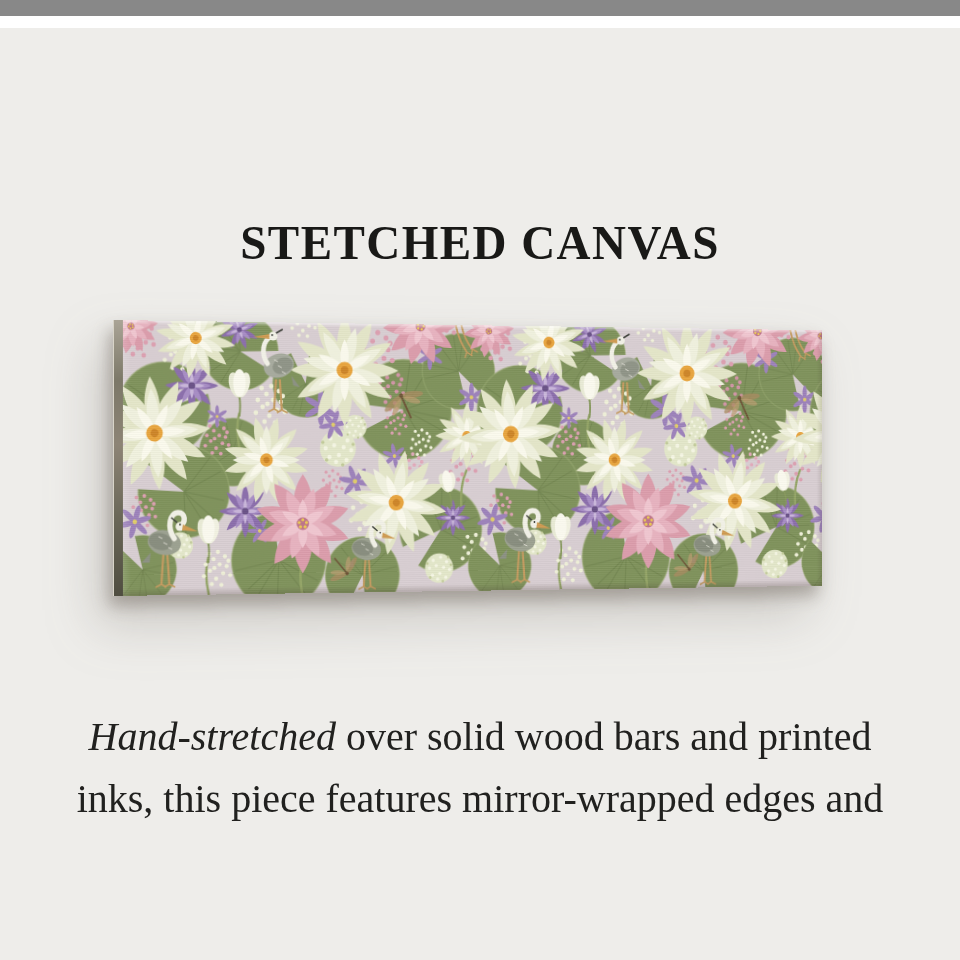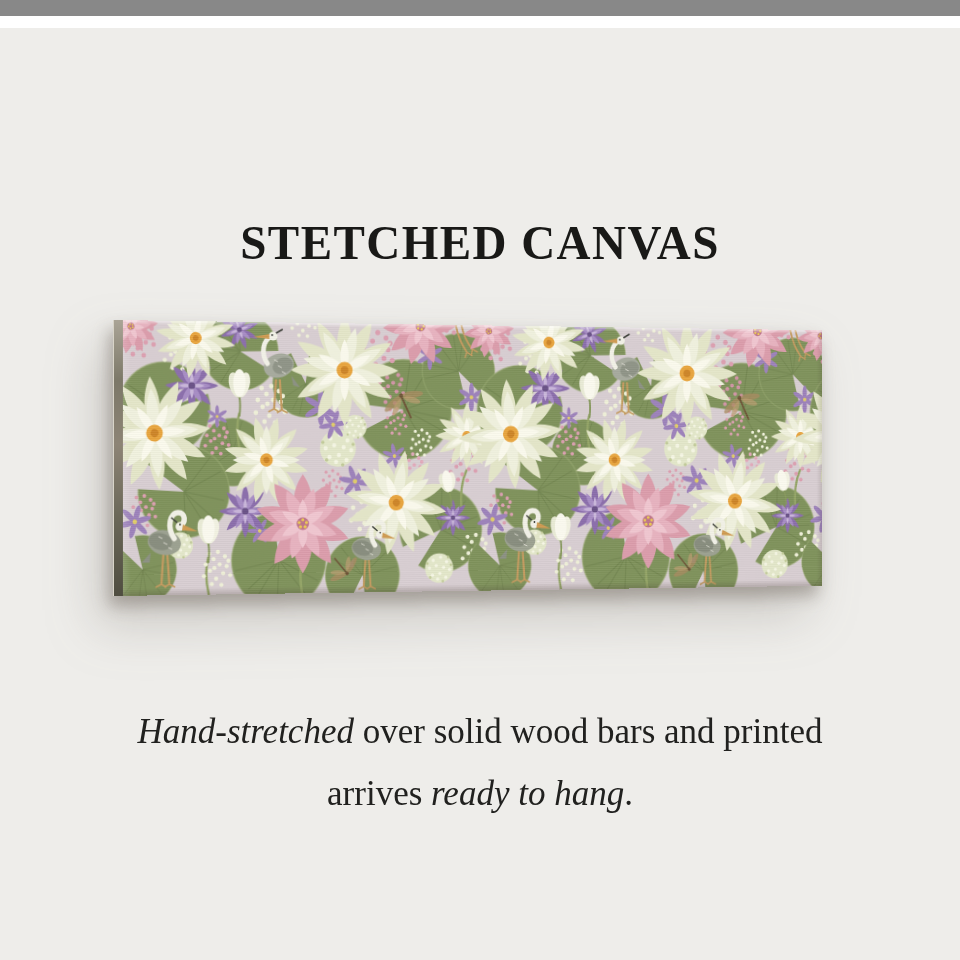--- a/index.html
+++ b/index.html
@@ -37,21 +37,21 @@
     background:
       linear-gradient(180deg,rgba(255,255,255,0.55),rgba(255,255,255,0) 4px),
       linear-gradient(0deg,rgba(70,60,50,0.24),rgba(70,60,50,0) 7px),
       linear-gradient(270deg,rgba(60,50,40,0.14),rgba(60,50,40,0) 6px),
       linear-gradient(90deg,rgba(255,255,255,0.12),rgba(255,255,255,0) 8px),
       repeating-linear-gradient(0deg,rgba(255,255,255,0.05) 0 1px,rgba(0,0,0,0.025) 1px 2px);
   }
   .desc{
     position:absolute;top:650px;left:70px;right:70px;
     text-align:center;color:#21211f;
-    font-size:35px;line-height:62px;font-weight:400;
+    font-size:40px;line-height:62px;font-weight:400;
     font-family:"Liberation Serif","DejaVu Serif",serif;
   }
   .desc .line{display:block;}
   .desc em{font-style:italic;}
 </style>
 </head>
 <body>
 
 <div class="frame">
   <div class="bg"></div>
@@ -397,15 +397,15 @@
           <use href="#tile" x="376"></use>
           <use href="#tile" x="752"></use>
         </svg>
         <div class="finish"></div>
       </div>
     </div>
   </div>
 
   <p class="desc">
       <span class="line"><em>Hand-stretched</em><span> over solid wood bars and printed</span></span>
-      <span class="line"><span>arrives </span><em>ready to hang</em><span>.</span></span>
+      <span class="line"><span>inks, this piece features mirror-wrapped edges and</span></span>
     </p>
 </div>
 
 </body></html>

